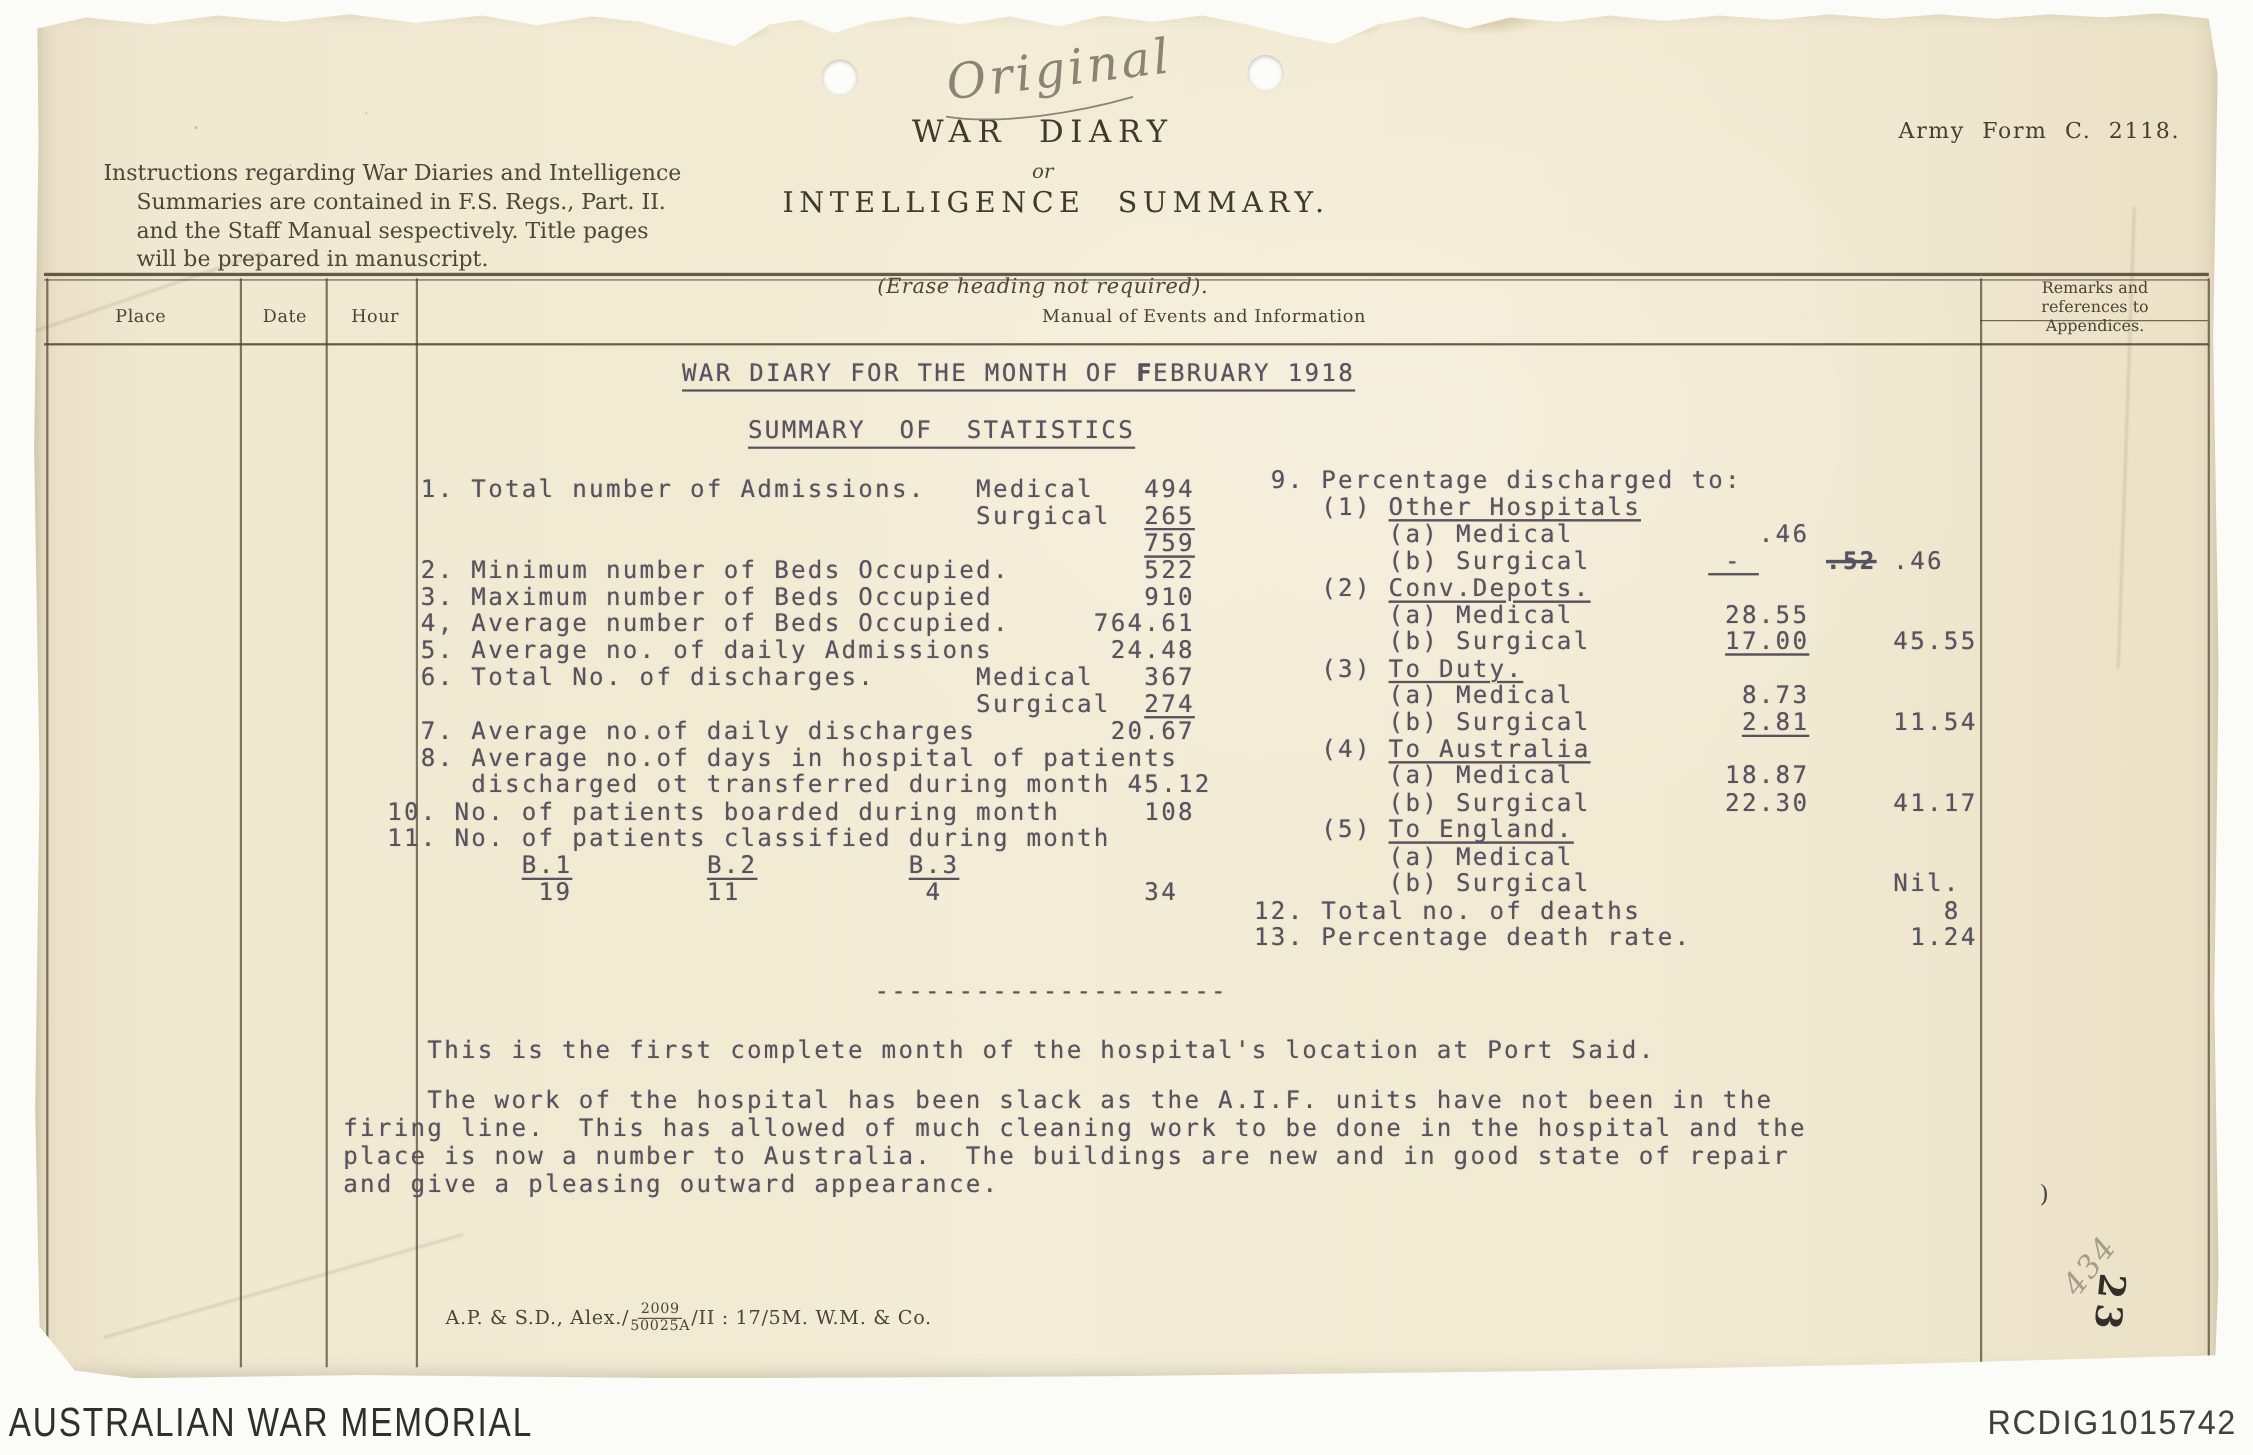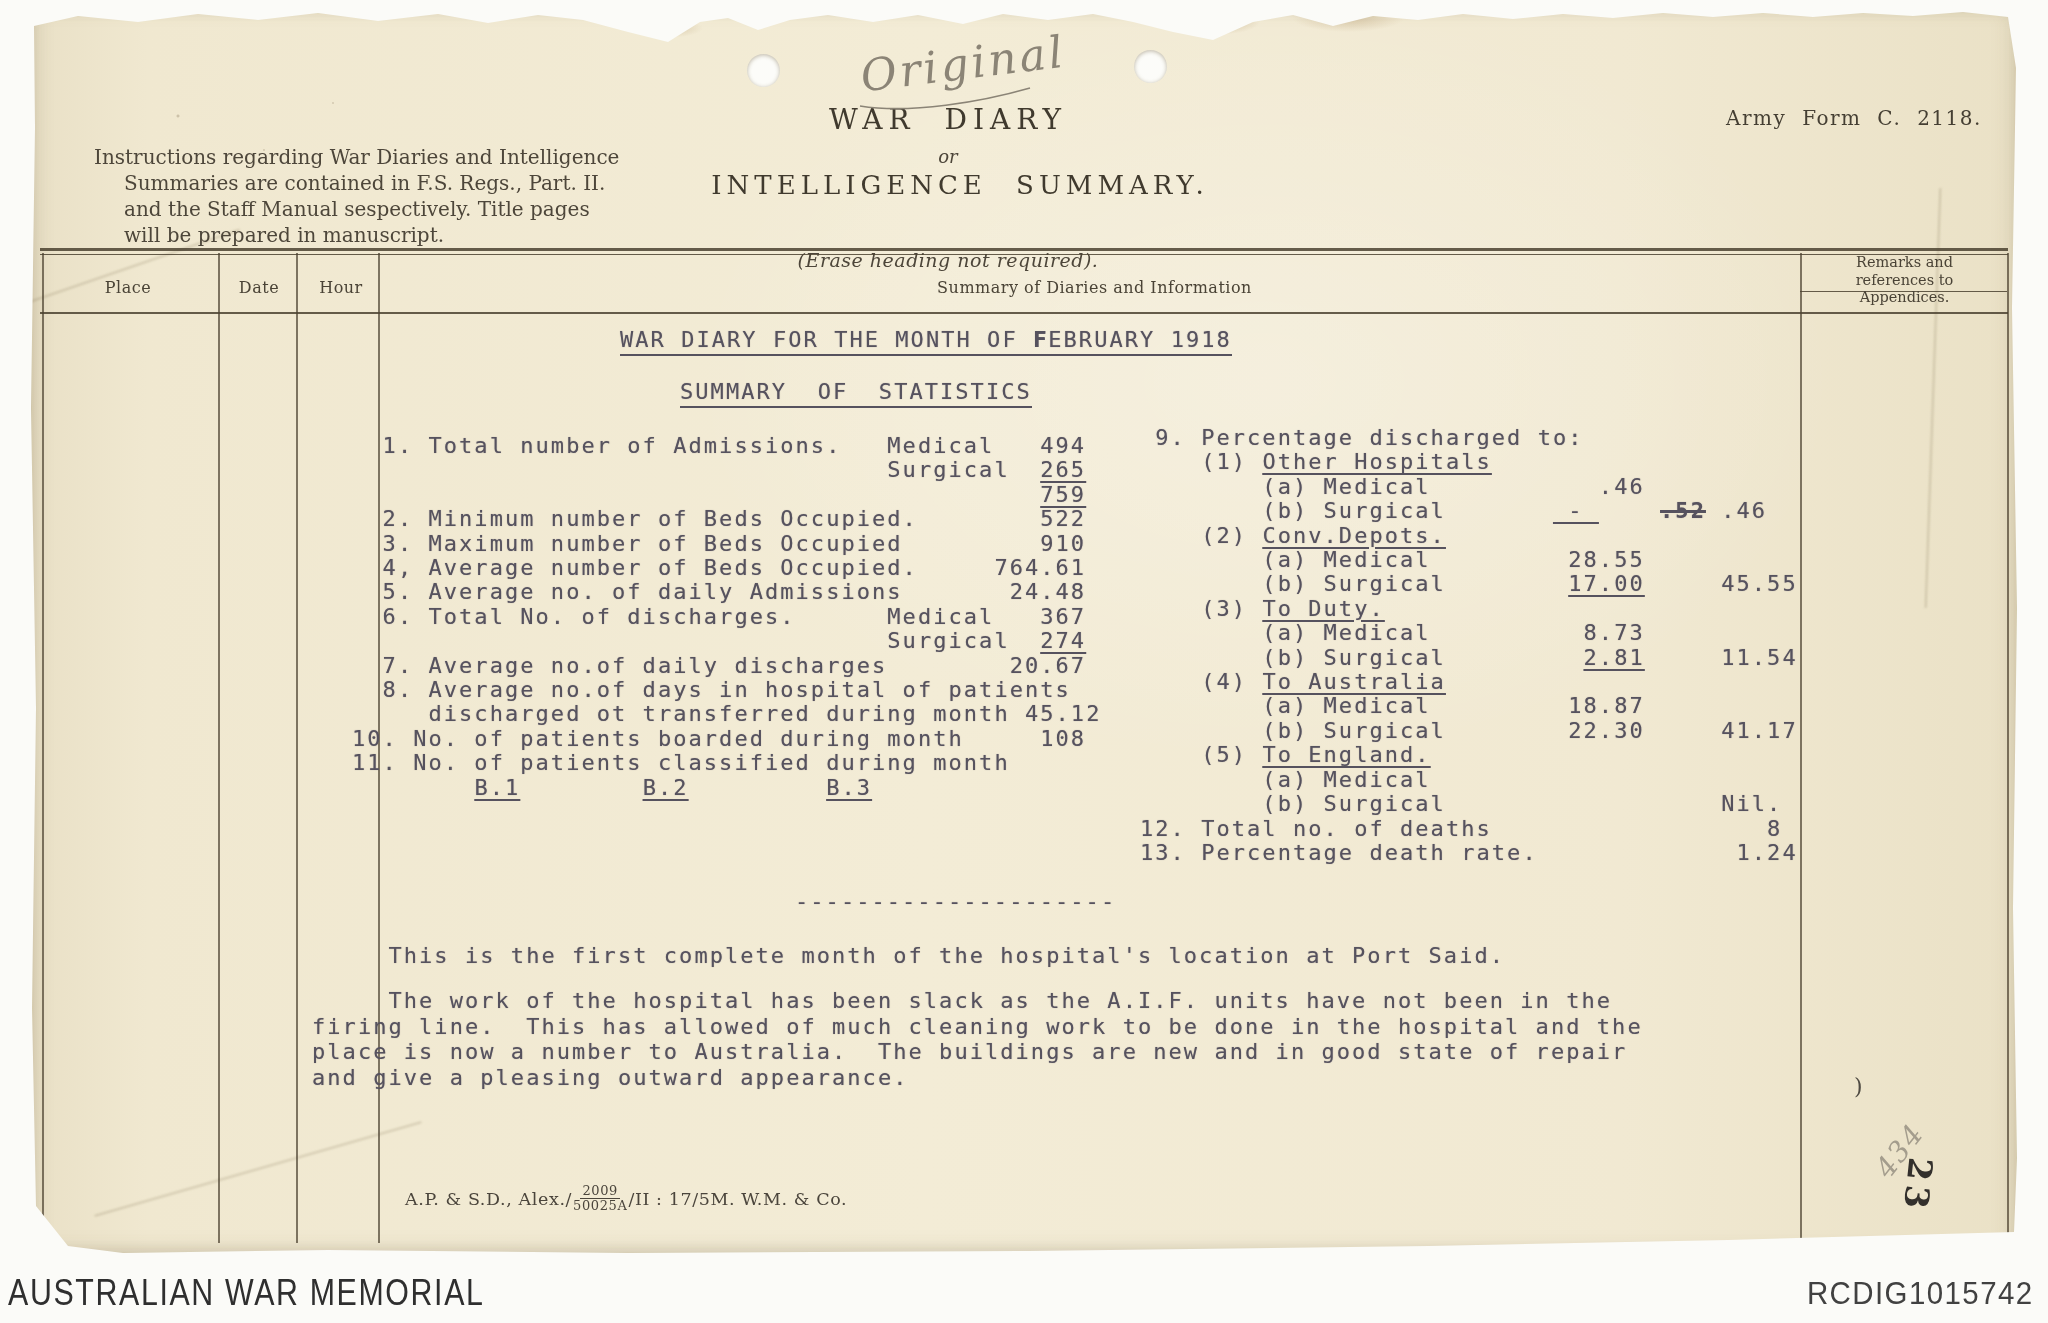--- a/index.html
+++ b/index.html
@@ -120,21 +120,21 @@
   <div class="vline" style="left:14px;top:245px;height:990px;"></div>
   <div class="vline" style="left:190px;top:245px;height:990px;"></div>
   <div class="vline" style="left:268px;top:245px;height:990px;"></div>
   <div class="vline" style="left:350px;top:245px;height:990px;"></div>
   <div class="vline" style="left:1772px;top:245px;height:990px;"></div>
   <div class="vline" style="left:1979px;top:245px;height:990px;"></div>
 
   <div class="colhead" style="left:55px;width:90px;">Place</div>
   <div class="colhead" style="left:194px;width:74px;">Date</div>
   <div class="colhead" style="left:276px;width:74px;">Hour</div>
-  <div class="colhead" style="left:361px;width:1411px;">Summary of Diaries and Information</div>
+  <div class="colhead" style="left:361px;width:1411px;">Manual of Events and Information</div>
   <div id="remarks-head">
       <div class="tl"><span>Remarks and</span></div>
       <div class="tl"><span>references to</span></div>
       <div class="tl"><span>Appendices.</span></div>
     </div>
 
   <div class="abs tw tw-underline" style="left:592px;top:320px;">
       <div class="tl"><span>WAR DIARY FOR THE MONTH OF </span><span class="b">F</span><span>EBRUARY 1918</span></div>
     </div>
   <div class="abs tw tw-underline" style="left:652px;top:372px;">
@@ -149,20 +149,21 @@
       <div class="tl"><span>  4, Average number of Beds Occupied.     764.61</span></div>
       <div class="tl"><span>  5. Average no. of daily Admissions       24.48</span></div>
       <div class="tl"><span>  6. Total No. of discharges.      Medical   367</span></div>
       <div class="tl"><span>                                   Surgical  </span><span class="u">274</span></div>
       <div class="tl"><span>  7. Average no.of daily discharges        20.67</span></div>
       <div class="tl"><span>  8. Average no.of days in hospital of patients</span></div>
       <div class="tl"><span>     discharged ot transferred during month 45.12</span></div>
       <div class="tl"><span>10. No. of patients boarded during month     108</span></div>
       <div class="tl"><span>11. No. of patients classified during month</span></div>
       <div class="tl"><span>        </span><span class="u">B.1</span><span>        </span><span class="u">B.2</span><span>         </span><span class="u">B.3</span></div>
+      <div class="tl"><span>         19        11           4            34</span></div>
     </div>
   <div class="abs tw" style="left:1112px;top:418px;">
       <div class="tl"><span> 9. Percentage discharged to:</span></div>
       <div class="tl"><span>    (1) </span><span class="u">Other Hospitals</span></div>
       <div class="tl"><span>        (a) Medical           .46</span></div>
       <div class="tl"><span>        (b) Surgical       </span><span class="u"> - </span><span>    </span><span class="s">.52</span><span> .46</span></div>
       <div class="tl"><span>    (2) </span><span class="u">Conv.Depots.</span></div>
       <div class="tl"><span>        (a) Medical         28.55</span></div>
       <div class="tl"><span>        (b) Surgical        </span><span class="u">17.00</span><span>     45.55</span></div>
       <div class="tl"><span>    (3) </span><span class="u">To Duty.</span></div>

